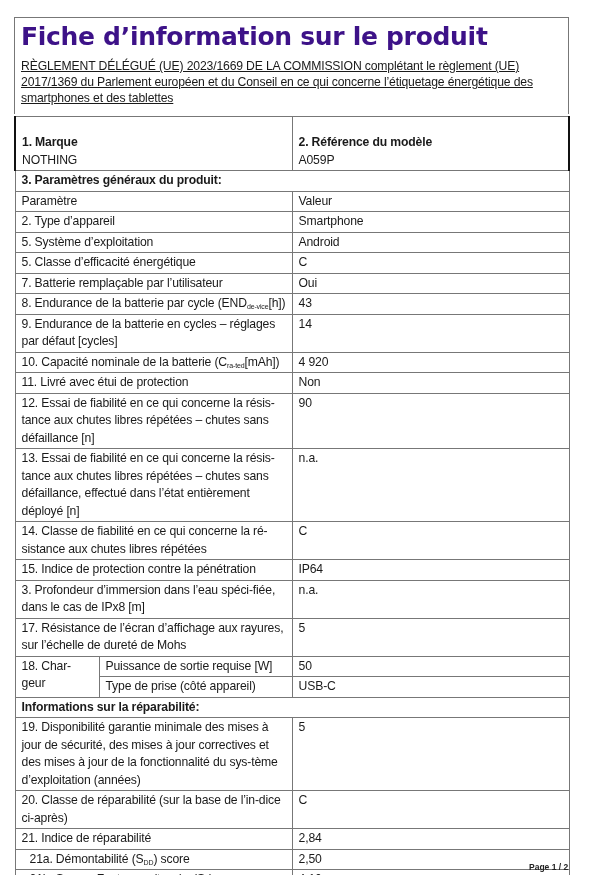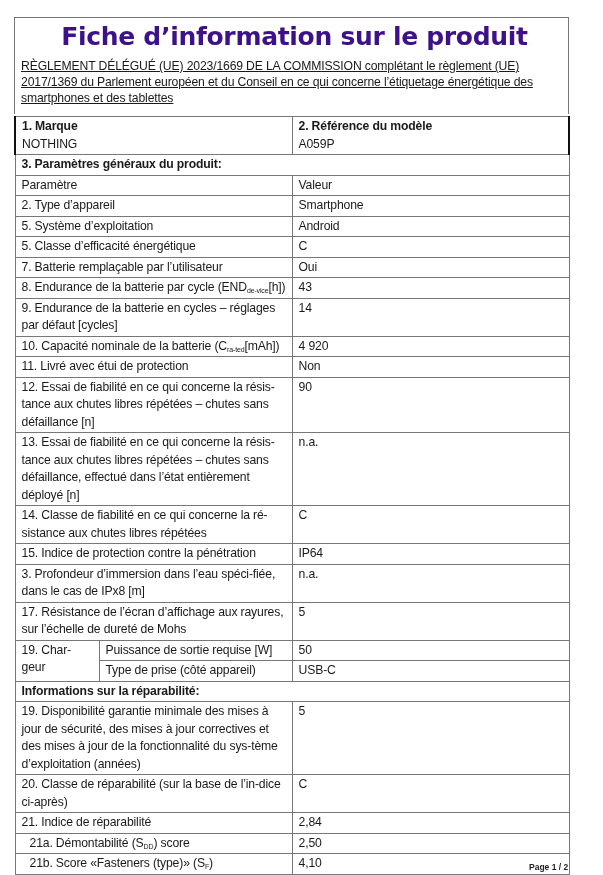--- a/index.html
+++ b/index.html
@@ -9,41 +9,41 @@
     color: #1a1a1a;
   }
   .page-frame {
     position: absolute; left: 14px; top: 17px; width: 553px;
     border-left: 1px solid #777; border-right: 1px solid #777; border-top: 1px solid #777;
   }
   .title {
     font-family: "DejaVu Sans", sans-serif;
     font-weight: bold; color: #3d1288;
     font-size: 25px; letter-spacing: -0.3px;
-    padding: 2px 0 0 6px; height: 34px; line-height: 34px; text-align: center;
+    padding: 2px 0 0 6px; height: 34px; line-height: 34px;
   }
   .regulation {
     font-size: 12.2px; line-height: 16px; padding: 4px 6px 8px 6px;
     color: #1a1a1a; letter-spacing: -0.15px; text-decoration: underline;
   }
   table.sheet {
     position: absolute; left: 14px; top: 116px; width: 554px;
     border-collapse: collapse; table-layout: fixed;
     font-size: 12.2px; letter-spacing: -0.15px;
   }
   table.sheet td {
     border: 1px solid #777; vertical-align: top;
     padding: 1px 6px 1px 6px; line-height: 17.5px;
     overflow: hidden;
   }
   .thick-top td { border-top: 2px solid #111; }
   .thick-bottom td { border-bottom: 2px solid #111; }
   .thick-left { border-left: 2px solid #111 !important; }
   .thick-right { border-right: 2px solid #111 !important; }
-  .bold { font-weight: bold; }
+  .bold { font-weight: bold; margin-top: 16px; }
   .indent { padding-left: 14px !important; }
   sub { font-size: 7px; vertical-align: -2px; line-height: 0; }
   .footer {
     position: absolute; left: 529px; top: 862px;
     font-size: 8.5px; color: #222; font-weight: bold;
   }
 </style>
 </head>
 <body>
 
@@ -130,21 +130,21 @@
   </tr>
   <tr>
     <td colspan="2">3. Profondeur d’immersion dans l’eau spéci-fiée, dans le cas de IPx8 [m]</td>
     <td>n.a.</td>
   </tr>
   <tr>
     <td colspan="2">17. Résistance de l’écran d’affichage aux rayures, sur l’échelle de dureté de Mohs</td>
     <td>5</td>
   </tr>
   <tr>
-    <td rowspan="2">19. Char-geur</td>
+    <td rowspan="2">18. Char-geur</td>
     <td>Puissance de sortie requise [W]</td>
     <td>50</td>
   </tr>
   <tr>
     <td>Type de prise (côté appareil)</td>
     <td>USB-C</td>
   </tr>
   <tr>
     <td colspan="3" class="bold">Informations sur la réparabilité:</td>
   </tr>

